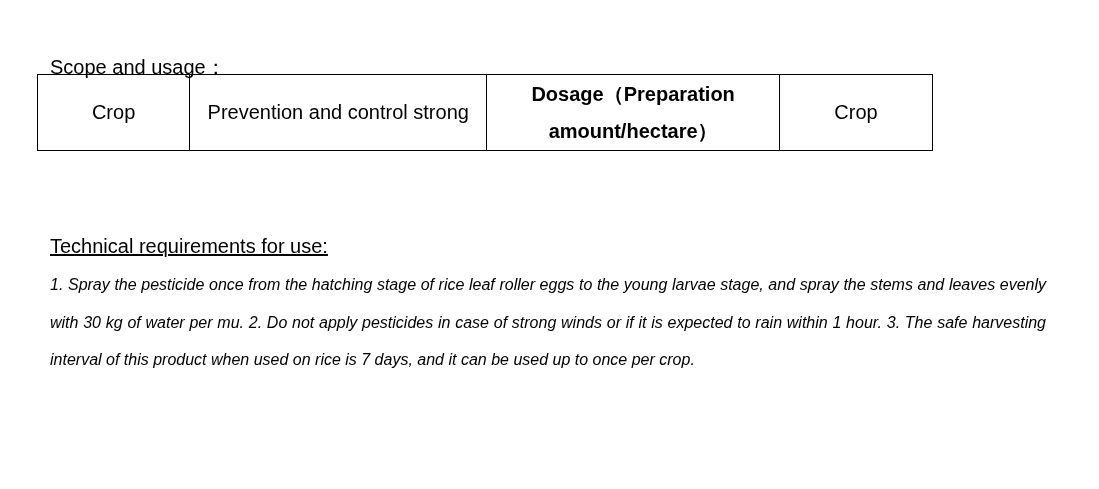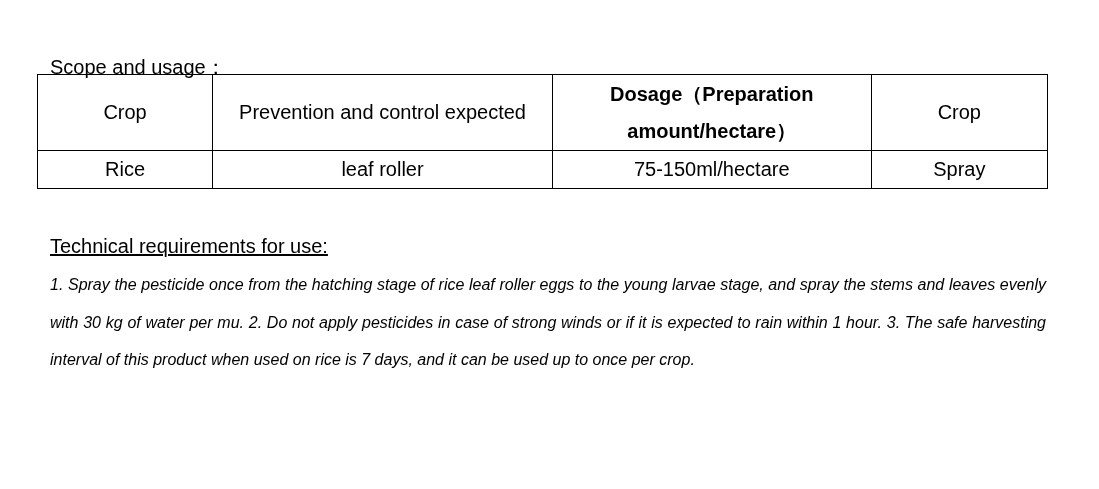--- a/index.html
+++ b/index.html
@@ -7,21 +7,21 @@
     width: 1099px; height: 489px; position: relative; overflow: hidden;
     font-family: "Liberation Sans", "DejaVu Sans", sans-serif;
     color: #000000;
   }
   .scope-title {
     position: absolute; left: 50px; top: 42px;
     font-size: 20px; line-height: 26px; margin-top: 12px;
   }
   table.usage-table {
     position: absolute; left: 37px; top: 74px;
-    width: 1011px; border-collapse: collapse;
+    width: 896px; border-collapse: collapse;
     font-size: 20px;
   }
   table.usage-table td {
     border: 1px solid #000000;
     text-align: center; vertical-align: middle;
     padding: 0;
   }
   tr.head-row { height: 76px; }
   tr.data-row { height: 38px; }
   td.dosage-head { line-height: 37px; font-weight: bold; }
@@ -44,27 +44,21 @@
 <table class="usage-table">
   <colgroup>
     <col style="width:178px">
     <col style="width:345px">
     <col style="width:322px">
     <col style="width:179px">
   </colgroup>
   <tbody>
       <tr class="head-row">
     <td>Crop</td>
-    <td>Prevention and control expected</td>
+    <td>Prevention and control strong</td>
     <td class="dosage-head">Dosage（Preparation amount/hectare）</td>
     <td>Crop</td>
-  </tr>
-  <tr class="data-row">
-    <td>Rice</td>
-    <td>leaf roller</td>
-    <td>75-150ml/hectare</td>
-    <td>Spray</td>
   </tr>
 </tbody>
   </table>
 
 <div class="tech-title">Technical requirements for use:</div>
 <div class="tech-body">1. Spray the pesticide once from the hatching stage of rice leaf roller eggs to the young larvae stage, and spray the stems and leaves evenly with 30 kg of water per mu. 2. Do not apply pesticides in case of strong winds or if it is expected to rain within 1 hour. 3. The safe harvesting interval of this product when used on rice is 7 days, and it can be used up to once per crop.</div>
 
 </body></html>

